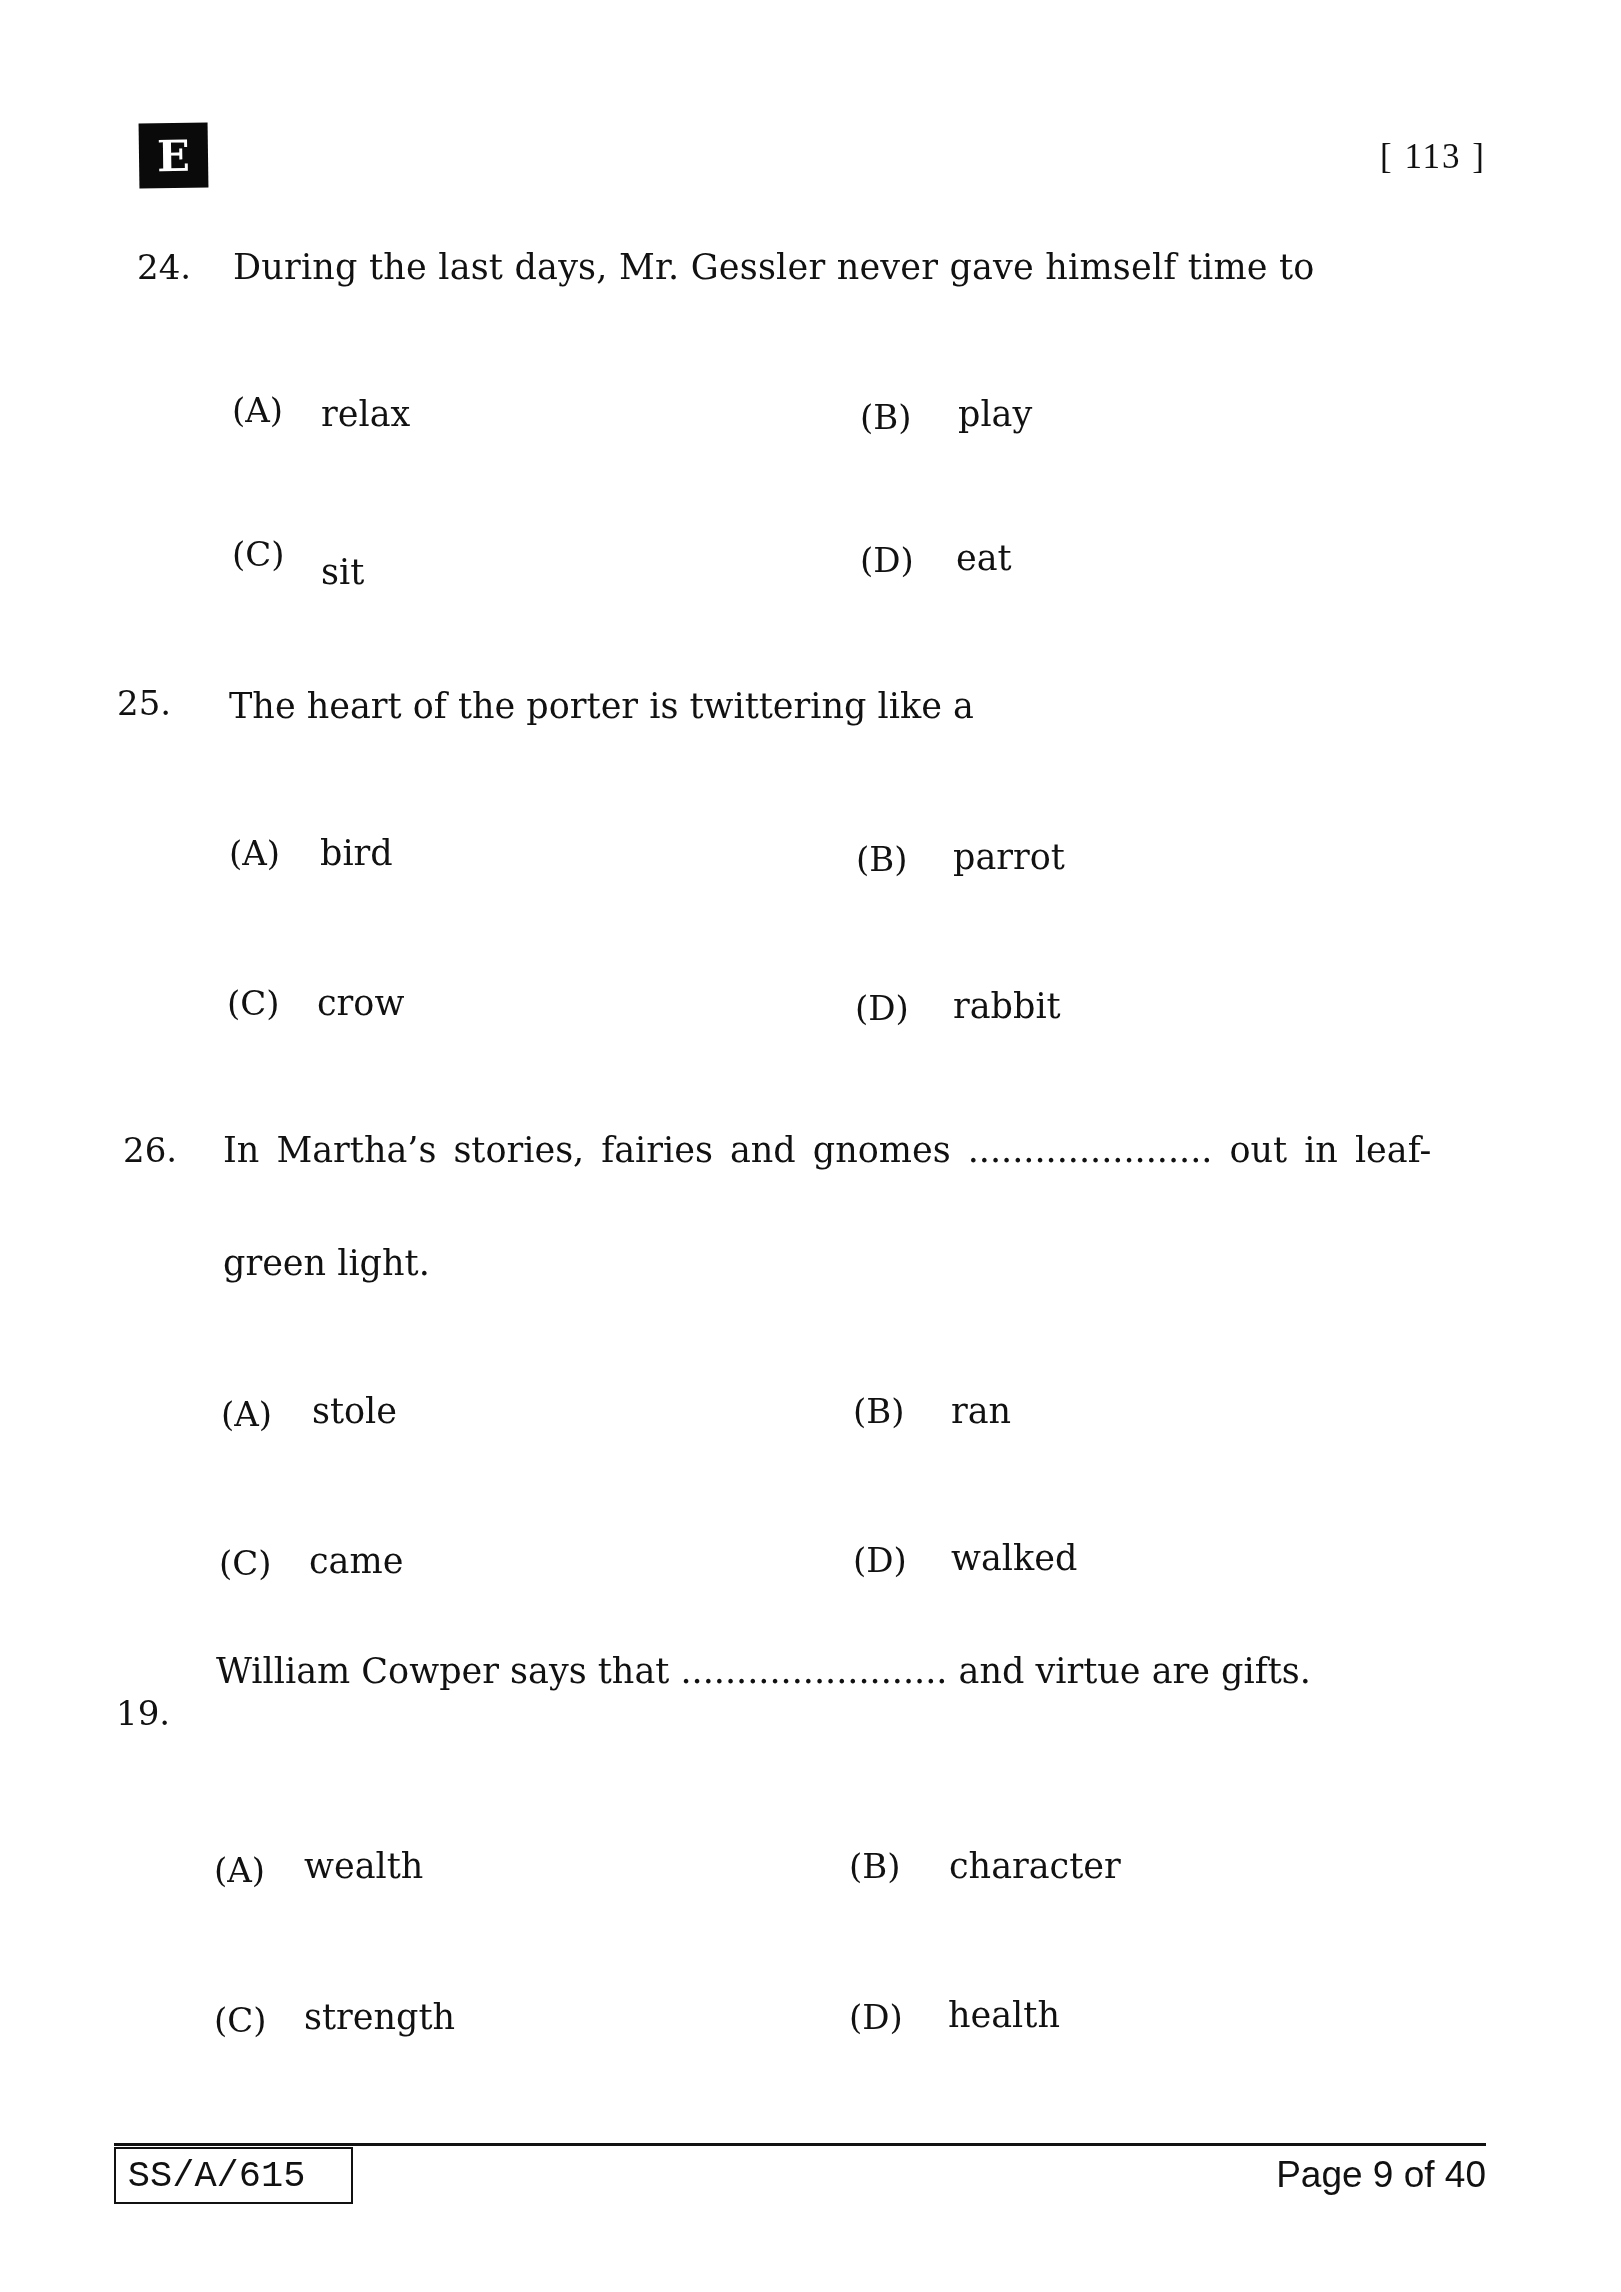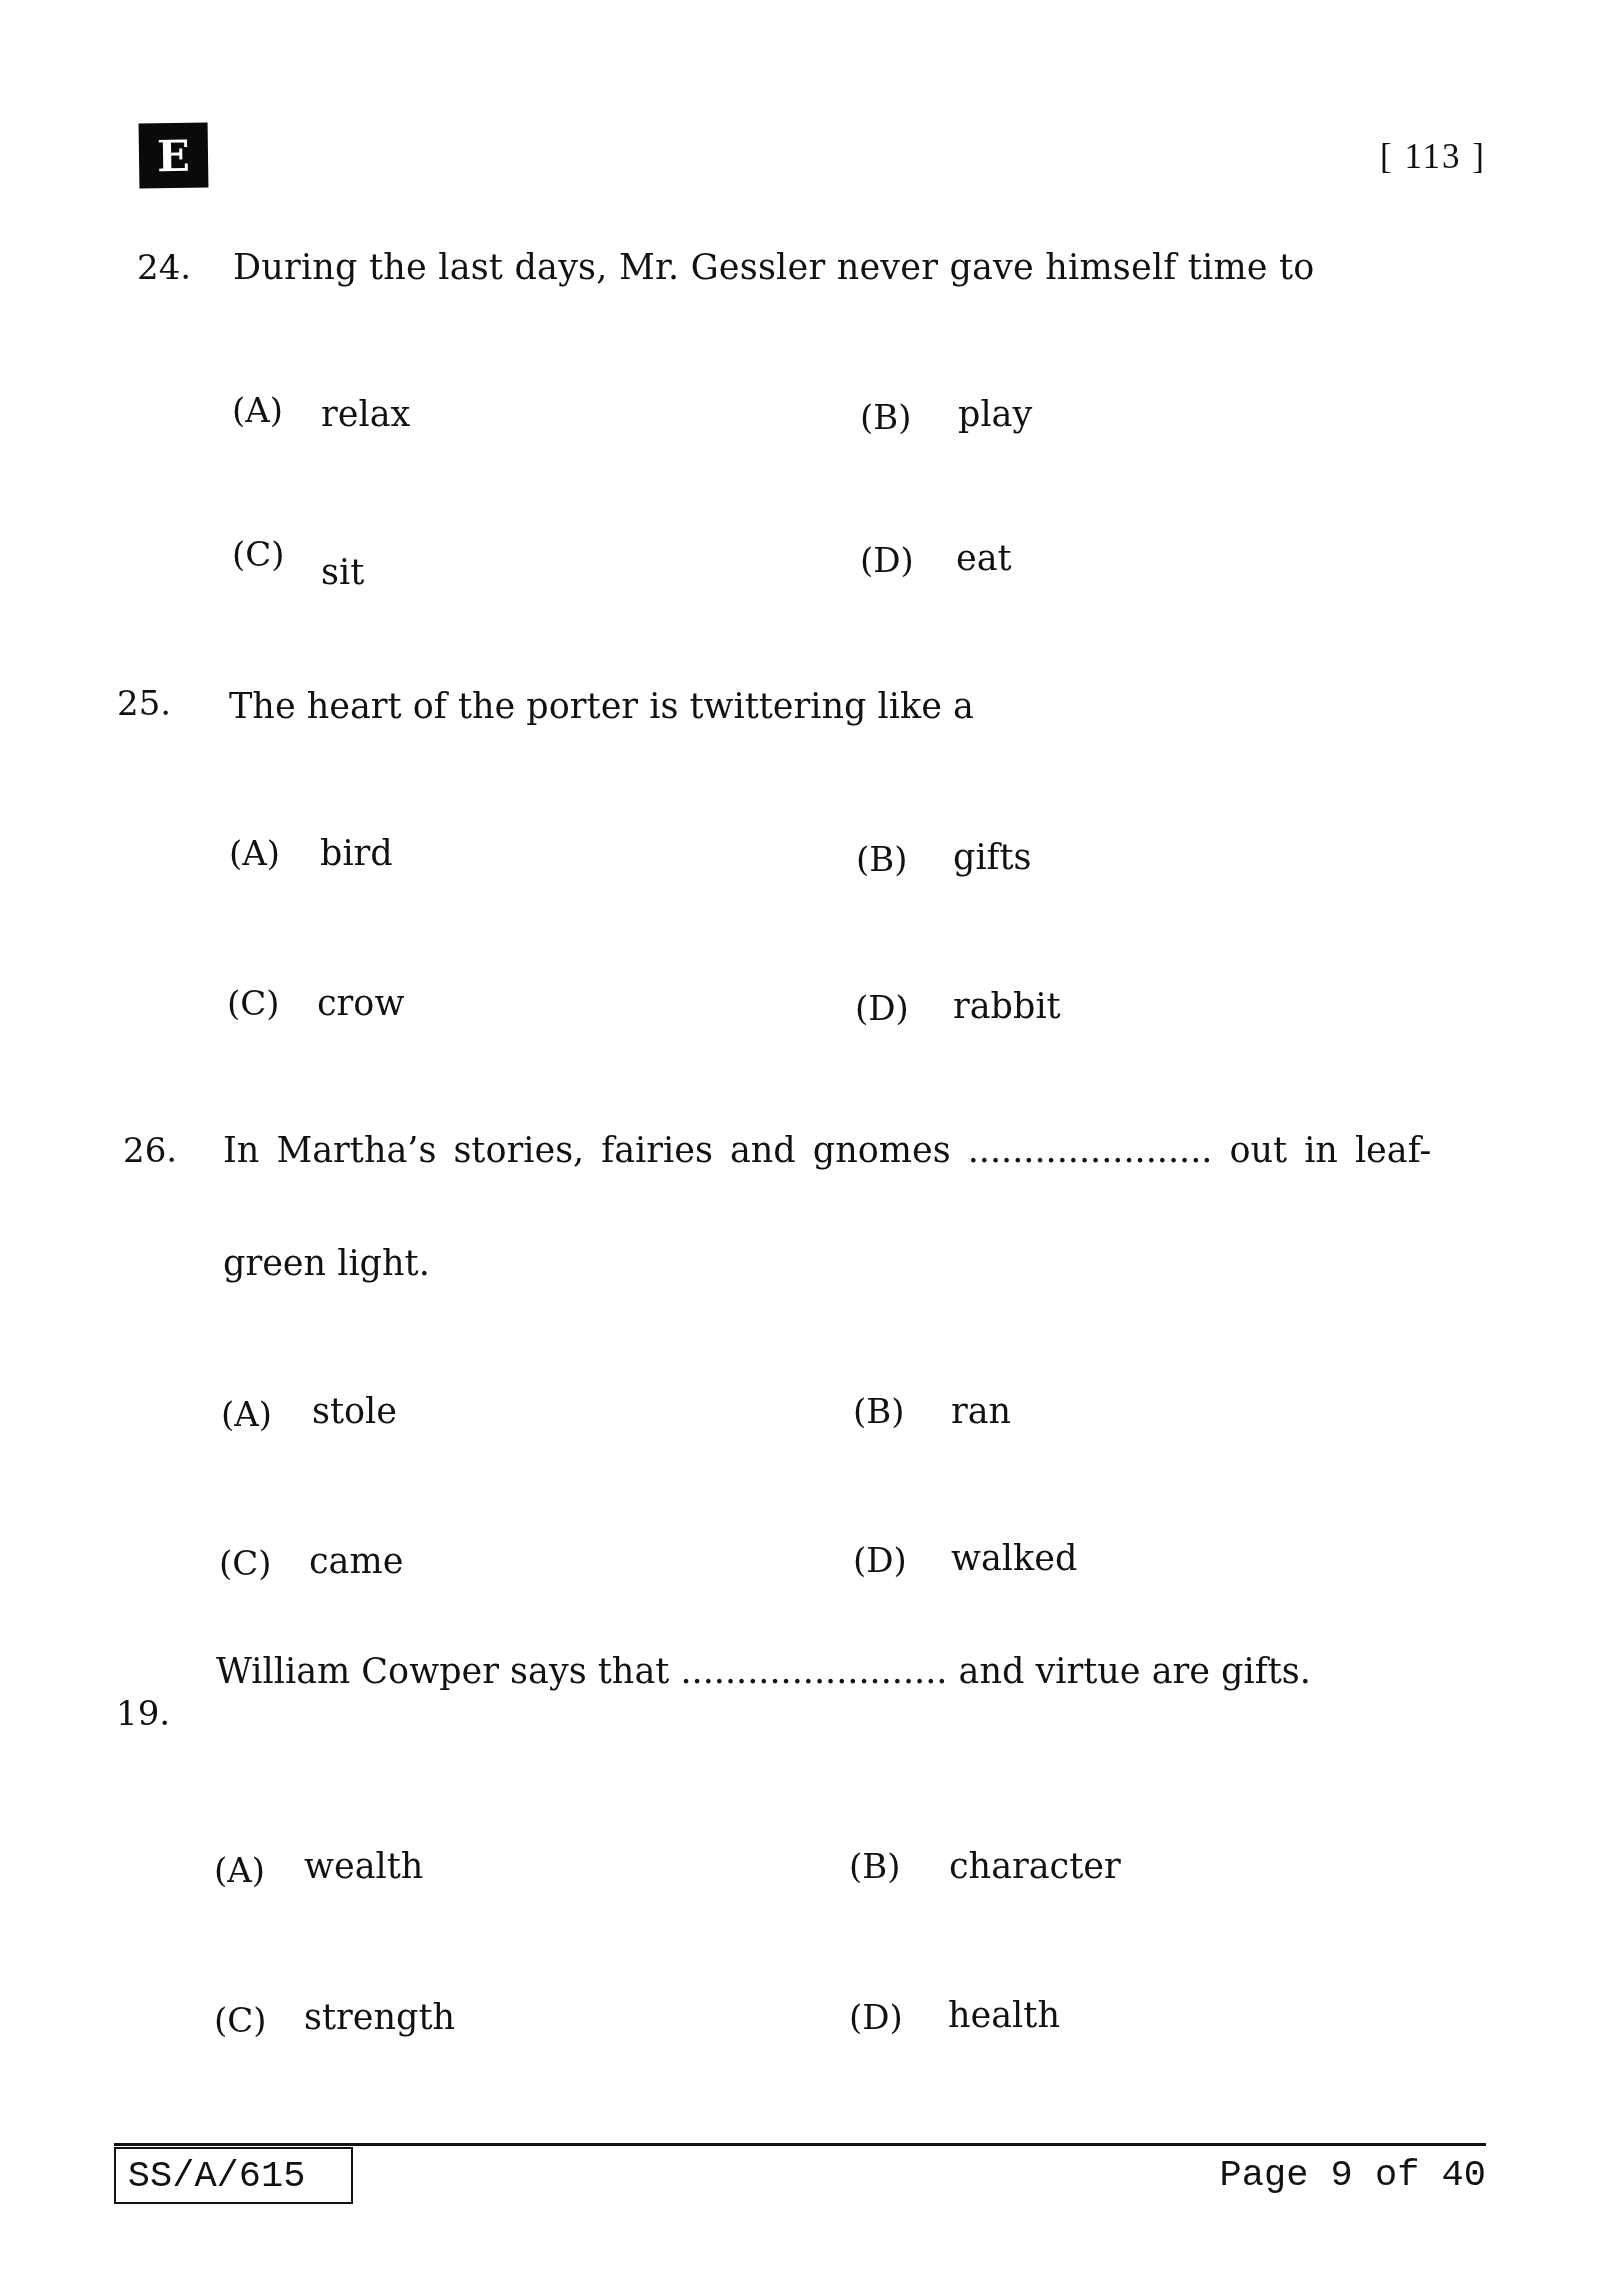--- a/index.html
+++ b/index.html
@@ -10,21 +10,21 @@
                background:#0a0a0a; color:#fff; display:flex; align-items:center; justify-content:center;
                font-family:"DejaVu Serif", serif; font-weight:bold; font-size:43px; transform:rotate(-0.8deg); }
   .page-code { font-family:"Liberation Serif", serif; font-size:35px; left:1380px; top:137px; letter-spacing:2px; }
   .qnum { font-size:34px; }
   .qtext { font-size:35px; }
   .opt-label { font-size:34px; }
   .opt-text { font-size:35px; }
   .footer-line { position:absolute; left:114px; top:2143px; width:1372px; height:2.9px; background:#111; }
   .code-box { position:absolute; left:114px; top:2147px; width:239px; height:57px; border:2.9px solid #111; box-sizing:border-box;
               font-family:"Liberation Mono", "DejaVu Sans Mono", monospace; font-size:37px; display:flex; align-items:center; padding-left:11.8px; }
-  .page-no { font-family:Liberation Mono, monospace; font-size:37px; right:135px; top:2154px;margin-left:32px; }
+  .page-no { font-family:Liberation Sans, sans-serif; font-size:37px; right:135px; top:2154px;margin-left:32px; }
 </style>
 </head>
 <body>
 
 <div class="set-badge">
   <span>E</span>
 </div>
 <div class="abs page-code">[ 113 ]</div>
 
 <div>
@@ -39,21 +39,21 @@
   <div class="abs opt-label" style="left:860px; top:540px;">(D)</div>
   <div class="abs opt-text" style="left:956px; top:538px;">eat</div>
 </div>
 
 <div>
   <div class="abs qnum" style="left:117px; top:683px;">25.</div>
   <div class="abs qtext" style="left:229px; top:686px;">The heart of the porter is twittering like a</div>
   <div class="abs opt-label" style="left:229px; top:833px;">(A)</div>
   <div class="abs opt-text" style="left:320px; top:833px;">bird</div>
   <div class="abs opt-label" style="left:856px; top:839px;">(B)</div>
-  <div class="abs opt-text" style="left:953px; top:837px;">gifts</div>
+  <div class="abs opt-text" style="left:953px; top:837px;">parrot</div>
   <div class="abs opt-label" style="left:227px; top:983px;">(C)</div>
   <div class="abs opt-text" style="left:317px; top:983px;">crow</div>
   <div class="abs opt-label" style="left:855px; top:988px;">(D)</div>
   <div class="abs opt-text" style="left:953px; top:986px;">rabbit</div>
 </div>
 
 <div>
   <div class="abs qnum" style="left:123px; top:1130px;">26.</div>
   <div class="abs qtext" style="left:223px; top:1130px; word-spacing:5.9px;">In Martha’s stories, fairies and gnomes ...................... out in leaf-</div>
   <div class="abs qtext" style="left:223px; top:1243px;">green light.</div>

